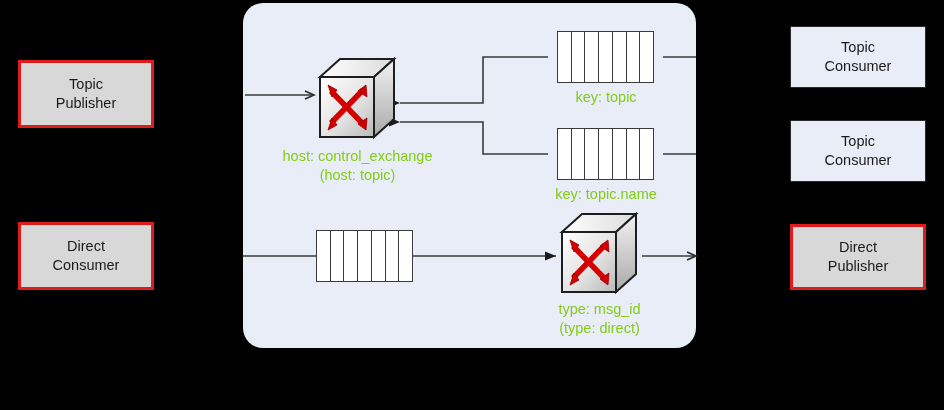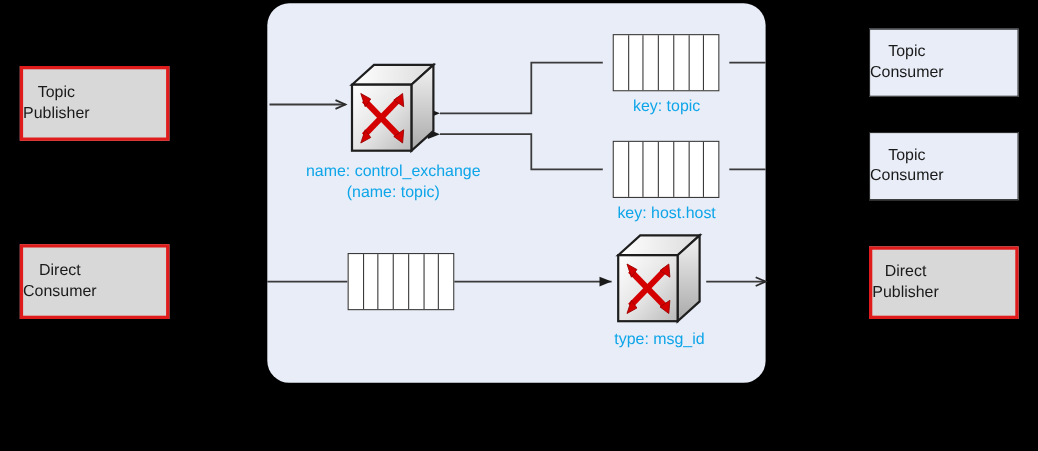--- a/index.html
+++ b/index.html
@@ -26,40 +26,41 @@
     background: #e8edf7;
     border-radius: 20px;
   }
 
   
   .endpoint {
     position: absolute;
     box-sizing: border-box;
     display: flex;
     align-items: center;
+    justify-content: center;
     text-align: center;
     line-height: 1.28;
     font-size: 14.5px;
     color: #1a1a1a;
   }
   .endpoint.publisher {
     background: #d8d8d8;
     border: 3px solid #e01b1b;
   }
   .endpoint.consumer {
     background: #e8edf7;
     border: 1px solid #2b2b2b;
   }
 
   
   .cap {
     position: absolute;
     text-align: center;
     font-size: 14.5px;
-    color: #0ea5e9;
+    color: #84cc16;
     line-height: 1.3;
     white-space: pre;
   }
 
   
   .queue {
     position: absolute;
     box-sizing: border-box;
     background: #ffffff;
     border: 1.6px solid #3a3a3a;
@@ -170,21 +171,21 @@
 
   <div class="queue" style="left:557px; top:128px; width:97px; height:52px;">
     <div class="cell"></div>
     <div class="cell"></div>
     <div class="cell"></div>
     <div class="cell"></div>
     <div class="cell"></div>
     <div class="cell"></div>
     <div class="cell"></div>
   </div>
-  <div class="cap" style="left:531px; top:185px; width:150px;">key: host.host</div>
+  <div class="cap" style="left:531px; top:185px; width:150px;">key: topic.name</div>
 
   <div class="queue" style="left:316px; top:230px; width:97px; height:52px;">
     <div class="cell"></div>
     <div class="cell"></div>
     <div class="cell"></div>
     <div class="cell"></div>
     <div class="cell"></div>
     <div class="cell"></div>
     <div class="cell"></div>
   </div>
@@ -218,22 +219,22 @@
         <line x1="17" y1="34" x2="49" y2="67"></line>
       </g>
       <g fill="#d40000" stroke="#9a0000" stroke-width="0.8">
         <polygon points="14,28 23,33 18,40"></polygon>
         <polygon points="52,28 53,40 44,34"></polygon>
         <polygon points="14,73 18,61 23,68"></polygon>
         <polygon points="52,73 44,67 53,61"></polygon>
       </g>
     </svg>
   </div>
-  <div class="cap" style="left:255px; top:147px; width:205px;">name: control_exchange</div>
-  <div class="cap" style="left:255px; top:166px; width:205px;">(name: topic)</div>
+  <div class="cap" style="left:255px; top:147px; width:205px;">host: control_exchange</div>
+  <div class="cap" style="left:255px; top:166px; width:205px;">(host: topic)</div>
 
   <div class="exchange" style="left:556px; top:212px;">
     <svg width="86" height="88" viewBox="0 0 86 88" xmlns="http://www.w3.org/2000/svg">
       <defs>
         <linearGradient id="faceGradB" x1="0" y1="0" x2="1" y2="1">
           <stop offset="0%" stop-color="#ffffff"></stop>
           <stop offset="55%" stop-color="#e3e3e3"></stop>
           <stop offset="100%" stop-color="#b9b9b9"></stop>
         </linearGradient>
         <linearGradient id="sideGradB" x1="0" y1="0" x2="0" y2="1">
@@ -254,14 +255,15 @@
       </g>
       <g fill="#d40000" stroke="#9a0000" stroke-width="0.8">
         <polygon points="14,28 23,33 18,40"></polygon>
         <polygon points="52,28 53,40 44,34"></polygon>
         <polygon points="14,73 18,61 23,68"></polygon>
         <polygon points="52,73 44,67 53,61"></polygon>
       </g>
     </svg>
   </div>
   <div class="cap" style="left:497px; top:300px; width:205px;">type: msg_id</div>
+  <div class="cap" style="left:497px; top:319px; width:205px;">(type: direct)</div>
 
 </div>
 
 </body></html>

